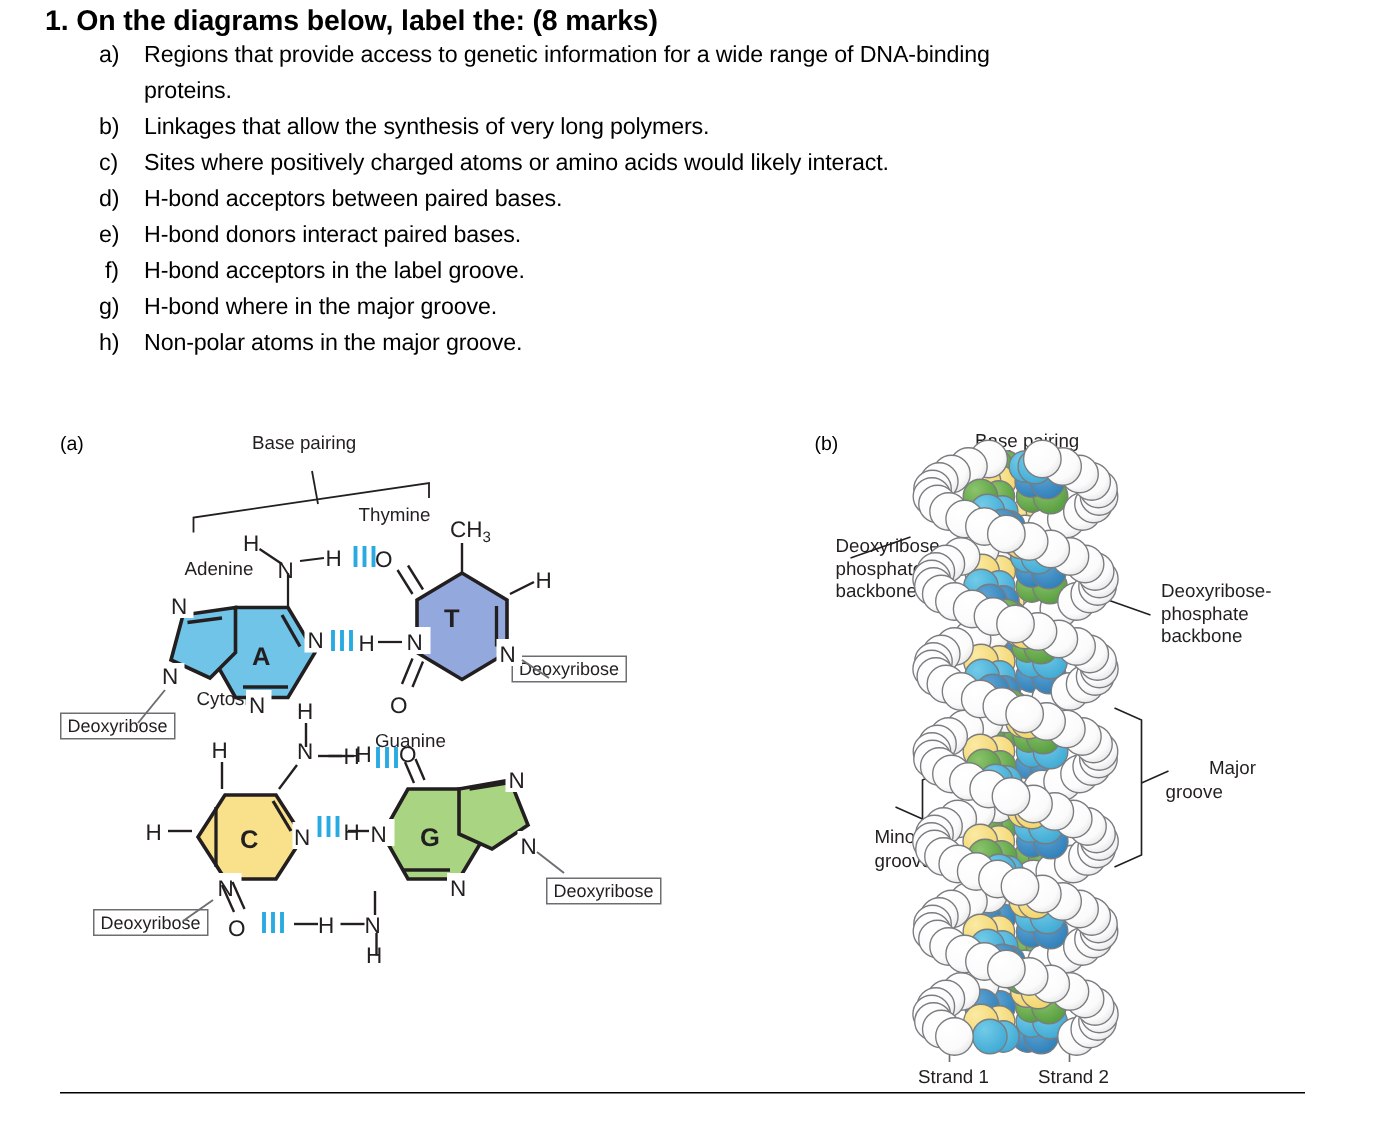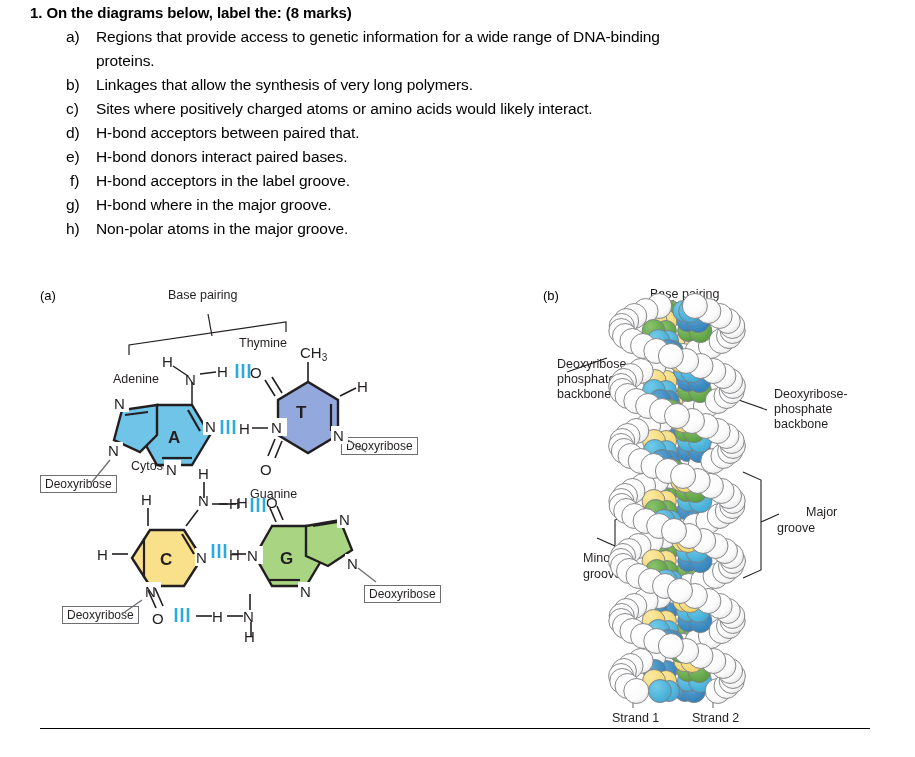--- a/index.html
+++ b/index.html
@@ -1,21 +1,21 @@
 <!DOCTYPE html>
 <html><head>
 <meta charset="utf-8">
 <style>
   html,body{margin:0;padding:0;background:#ffffff;}
   body{width:915px;height:757px;position:relative;
        font-family:"Liberation Sans","DejaVu Sans",sans-serif;color:#000;}
 
   
   #question{position:absolute;left:0;top:0;width:915px;}
-  .q-title{position:absolute;left:30px;top:4px;font-size:15px;font-weight:bold;
+  .q-title{position:absolute;left:30px;top:4px;font-size:19px;font-weight:bold;
            letter-spacing:-0.1px;white-space:nowrap;text-align:center;}
   .q-item{position:absolute;font-size:15.5px;letter-spacing:-0.1px;white-space:nowrap;}
   .q-letter{position:absolute;width:26px;text-align:left;}
   .q-text{position:absolute;left:96px;}
   .q-cont{position:absolute;left:96px;}
 
   
   .panel-tag{position:absolute;font-size:13px;}
   .fig-label{position:absolute;font-size:12.5px;color:#231f20;white-space:nowrap;}
   .fig-label.bold{font-weight:normal;}
@@ -50,21 +50,21 @@
   <div class="q-item" style="top:76px">
     <span class="q-letter" style="left:66px">b)</span>
     <span class="q-text">Linkages that allow the synthesis of very long polymers.</span>
   </div>
   <div class="q-item" style="top:100px">
     <span class="q-letter" style="left:66px">c)</span>
     <span class="q-text">Sites where positively charged atoms or amino acids would likely interact.</span>
   </div>
   <div class="q-item" style="top:124px">
     <span class="q-letter" style="left:66px">d)</span>
-    <span class="q-text">H-bond acceptors between paired that.</span>
+    <span class="q-text">H-bond acceptors between paired bases.</span>
   </div>
   <div class="q-item" style="top:148px">
     <span class="q-letter" style="left:66px">e)</span>
     <span class="q-text">H-bond donors interact paired bases.</span>
   </div>
   <div class="q-item" style="top:172px">
     <span class="q-letter" style="left:70px">f)</span>
     <span class="q-text">H-bond acceptors in the label groove.</span>
   </div>
   <div class="q-item" style="top:196px">
@@ -73,21 +73,21 @@
   </div>
   <div class="q-item" style="top:220px">
     <span class="q-letter" style="left:66px">h)</span>
     <span class="q-text">Non-polar atoms in the major groove.</span>
   </div>
 </div>
 
 <div class="panel-tag" style="left:40px;top:288px">(a)</div>
 
 <div class="fig-label" style="left:168px;top:288px">Base pairing</div>
-<div class="fig-label bold" style="left:113px;top:372px">Adenine</div>
+<div class="fig-label bold" style="left:123px;top:372px">Adenine</div>
 <div class="fig-label bold" style="left:239px;top:336px">Thymine</div>
 <div class="fig-label bold" style="left:131px;top:459px">Cytosine</div>
 <div class="fig-label bold" style="left:250px;top:487px">Guanine</div>
 
 <div class="deoxy-box" style="left:341px;top:437px">Deoxyribose</div>
 <div class="deoxy-box" style="left:40px;top:475px">Deoxyribose</div>
 <div class="deoxy-box" style="left:364px;top:585px">Deoxyribose</div>
 <div class="deoxy-box" style="left:62px;top:606px">Deoxyribose</div>
 
 <svg id="svg-at" style="left:100px;top:300px" width="320" height="190" viewBox="0 0 320 190">

